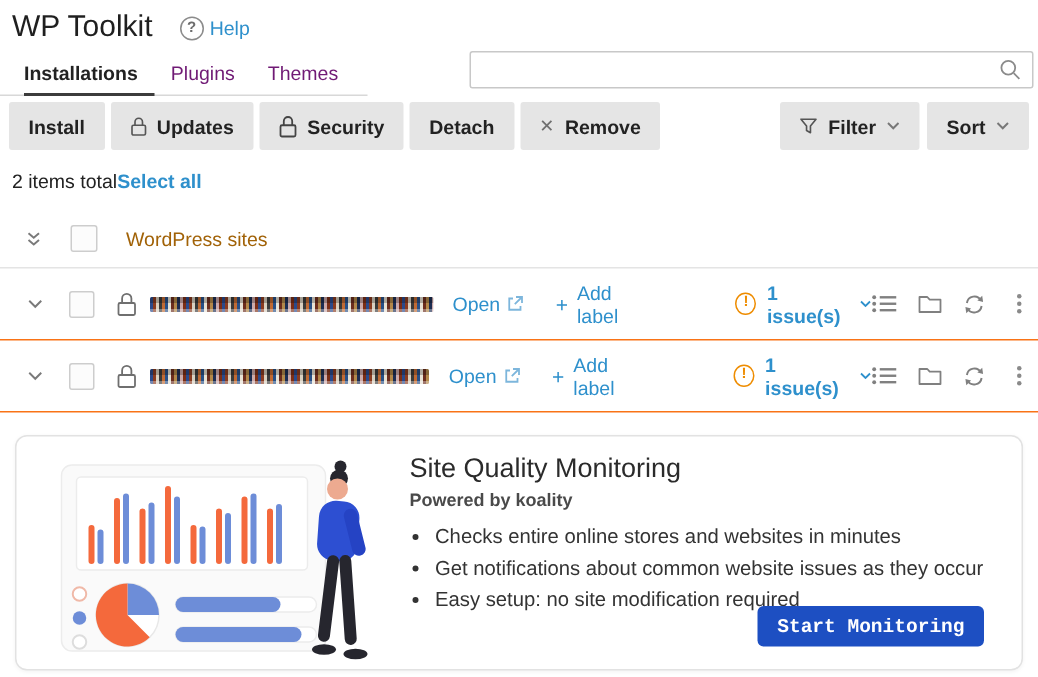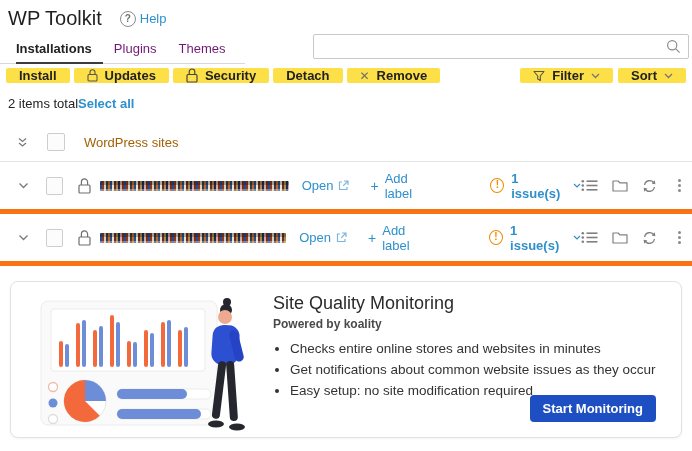--- a/index.html
+++ b/index.html
@@ -19,31 +19,31 @@
   .tabs{display:flex;margin:9px 0 0;padding:0 0 0 16px;width:245px;border-bottom:1px solid #d8d8d8;box-sizing:border-box}
   .tab{padding:2px 11px 6px;color:#701a75;font-weight:400;cursor:pointer;white-space:nowrap}
   .tab:first-child{padding-left:0}
   .tab.active{color:#222;font-weight:700;border-bottom:2px solid #3c3c3c;margin-bottom:-1px}
   
   .search{position:absolute;top:34px;right:3px;width:376px;height:25px;box-sizing:border-box;
     border:1px solid #c8c8c8;border-radius:2px;display:flex;align-items:center;padding:0 7px;background:#fff}
   .search input{flex:1;border:0;outline:0;font:inherit;background:transparent}
   
   .toolbar{display:flex;align-items:center;gap:4px;margin-top:4px;padding:0 6px}
-  .btn{display:inline-flex;align-items:center;gap:7px;height:15px;padding:0 13px;
-    background:#fde047;border:none;border-radius:2px;color:#222;font-family:inherit;
+  .btn{display:inline-flex;align-items:center;gap:7px;height:32px;padding:0 13px;
+    background:#e5e5e5;border:none;border-radius:2px;color:#222;font-family:inherit;
     font-size:13px;font-weight:600;cursor:pointer;white-space:nowrap}
   .toolbar-right{margin-left:auto;display:flex;gap:5px}
   .x-glyph{color:#6f6f6f;font-weight:400;font-size:12px}
   
   .summary{display:flex;align-items:center;padding:0 8px;margin-top:13px}
   .select-all{color:#2e90cc;font-weight:600;cursor:pointer}
   
   .group-row{display:flex;align-items:center;height:38px;margin-top:12px;border-bottom:1px solid #e4e4e4}
-  .row{display:flex;align-items:center;height:47px;border-bottom:5px solid #f97316}
+  .row{display:flex;align-items:center;height:47px;border-bottom:1px solid #f97316}
   .chev{color:#7a7a7a}
   .cb{width:16px;height:16px;background:#fcfcfc;border:1px solid #cdcdcd;border-radius:2px;cursor:pointer}
   .group-row .chev{margin-left:17px}
   .group-row .cb{margin-left:19px}
   .group-title{margin-left:19px;color:#a16207}
   .row .chev{margin-left:18px}
   .row .cb{margin-left:17px}
   .row .lock{margin-left:15px}
   .redacted{height:10px;margin-left:9px;border-radius:1px;
     background:
@@ -67,21 +67,21 @@
   
   .promo{position:relative;margin:15px 10px 0;height:157px;box-sizing:border-box;
     border:1px solid #e2e2e2;border-radius:8px;background:#fff;box-shadow:0 1px 3px rgba(0,0,0,.05)}
   .illus{position:absolute;left:28px;top:13px}
   .promo-title{position:absolute;left:262px;top:11px;font-size:18px;color:#2b2b2b}
   .promo-sub{position:absolute;left:262px;top:35px;font-size:12px;font-weight:700;color:#4a4a4a}
   .bullets{position:absolute;left:262px;top:56px;margin:0;padding-left:17px;color:#333;
     font-size:13.5px;line-height:21px}
   .cta{position:absolute;right:25px;bottom:15px;height:27px;padding:0 13px;
     background:#1d4fc2;color:#fff;border:none;border-radius:4px;
-    font-family:Liberation Sans, sans-serif;font-size:13px;font-weight:600;cursor:pointer}
+    font-family:Liberation Mono, monospace;font-size:13px;font-weight:600;cursor:pointer}
 </style>
 </head>
 <body>
 
 <div class="header">
   <span class="page-title">WP Toolkit</span>
   <span class="help-link">
     <span class="help-q">?</span>
     <span>Help</span>
   </span>

